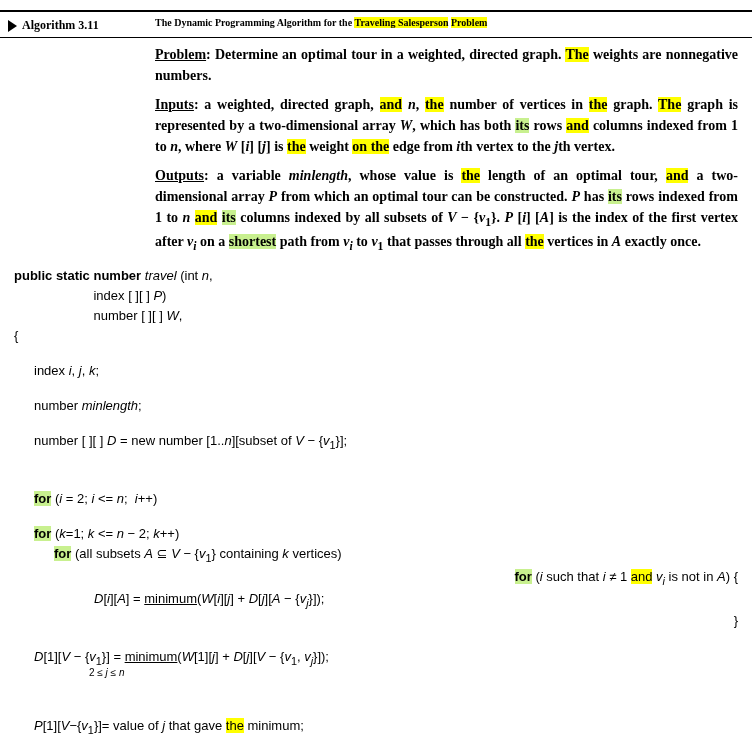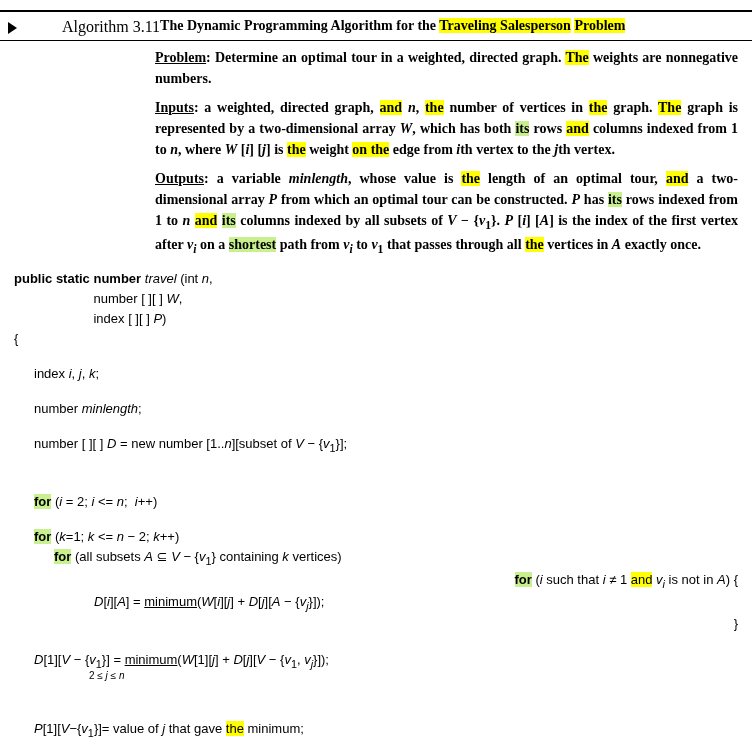--- a/index.html
+++ b/index.html
@@ -37,26 +37,25 @@
     .triangle {
       width: 0;
       height: 0;
       border-top: 6px solid transparent;
       border-bottom: 6px solid transparent;
       border-left: 9px solid #000;
       margin-right: 5px;
       margin-top: 1px;
     }
     .alg-num {
-      font-weight: normal;
-      font-size: 16px;
-      margin-left: 40px;
+      font-weight: bold;
+      font-size: 12px;
     }
     .algorithm-title {
-      font-size: 14px;
+      font-size: 10px;
       font-weight: bold;
       flex: 1;
       padding-right: 10px;
       line-height: 1.4;
     }
     .content-block {
       padding-left: 155px;
       padding-right: 14px;
       line-height: 1.5;
       font-weight: bold;
@@ -112,22 +111,22 @@
 
     <div class="paragraph">
       <span class="label-underline">Outputs</span><span>: a variable <span class="italic">minlength</span>, whose value is </span><span style="background-color:#ffff00">the</span><span> length of an optimal tour, </span><span style="background-color:#ffff00">and</span><span> a two-dimensional array <span class="italic">P</span> from which an optimal tour can be constructed. <span class="italic">P</span> has </span><span style="background-color:#c8f08f">its</span><span> rows indexed from 1 to <span class="italic">n</span> </span><span style="background-color:#ffff00">and</span><span> </span><span style="background-color:#c8f08f">its</span><span> columns indexed by all subsets of <span class="italic">V</span> − {<span class="italic">v</span><sub>1</sub>}. <span class="italic">P</span> [<span class="italic">i</span>] [<span class="italic">A</span>] is the index of the first vertex after <span class="italic">v<sub>i</sub></span> on a </span><span style="background-color:#c8f08f">shortest</span><span> path from <span class="italic">v<sub>i</sub></span> to <span class="italic">v</span><sub>1</sub> that passes through all </span><span style="background-color:#ffff00">the</span><span> vertices in <span class="italic">A</span> exactly once.</span>
     </div>
 
   </div>
 
   <div class="code-section">
 
     <div class="code-line"><span class="bold">public static number</span> <span class="italic">travel</span> (int <span class="italic">n</span>,</div>
+    <div class="code-line">                      index [&nbsp;][&nbsp;] <span class="italic">P</span>)</div>
     <div class="code-line">                      number [&nbsp;][&nbsp;] <span class="italic">W</span>,</div>
-    <div class="code-line">                      index [&nbsp;][&nbsp;] <span class="italic">P</span>)</div>
     <div class="code-line">{</div>
     <div class="code-line code-indent1">index <span class="italic">i</span>, <span class="italic">j</span>, <span class="italic">k</span>;</div>
     <div class="code-line code-indent1">number <span class="italic">minlength</span>;</div>
     <div class="code-line code-indent1">number [&nbsp;][&nbsp;] <span class="italic">D</span> = new number [1..<span class="italic">n</span>][subset of <span class="italic">V</span> − {<span class="italic">v</span><sub>1</sub>}];</div>
     <br>
     <div class="code-line code-indent1"><span class="bold" style="background-color:#c8f08f">for</span> (<span class="italic">i</span> = 2; <span class="italic">i</span> &lt;= <span class="italic">n</span>;  <span class="italic">i</span>++)</div>
     <div class="code-line code-indent1"><span class="bold" style="background-color:#c8f08f">for</span> (<span class="italic">k</span>=1; <span class="italic">k</span> &lt;= <span class="italic">n</span> − 2; <span class="italic">k</span>++)</div>
     <div class="code-line code-indent2"><span class="bold" style="background-color:#c8f08f">for</span> (all subsets <span class="italic">A</span> ⊆ <span class="italic">V</span> − {<span class="italic">v</span><sub>1</sub>} containing <span class="italic">k</span> vertices)</div>
     <div class="code-line code-indent3"><span class="bold" style="background-color:#c8f08f">for</span> (<span class="italic">i</span> such that <span class="italic">i</span> ≠ 1 <span style="background-color:#ffff00">and</span> <span class="italic">v<sub>i</sub></span> is not in <span class="italic">A</span>) {</div>
     <div class="code-line code-indent4"><span class="italic">D</span>[<span class="italic">i</span>][<span class="italic">A</span>] = <span class="underline-sub" style="text-decoration:underline">minimum</span>(<span class="italic">W</span>[<span class="italic">i</span>][<span class="italic">j</span>] + <span class="italic">D</span>[<span class="italic">j</span>][<span class="italic">A</span> − {<span class="italic">v<sub>j</sub></span>}]);</div>

